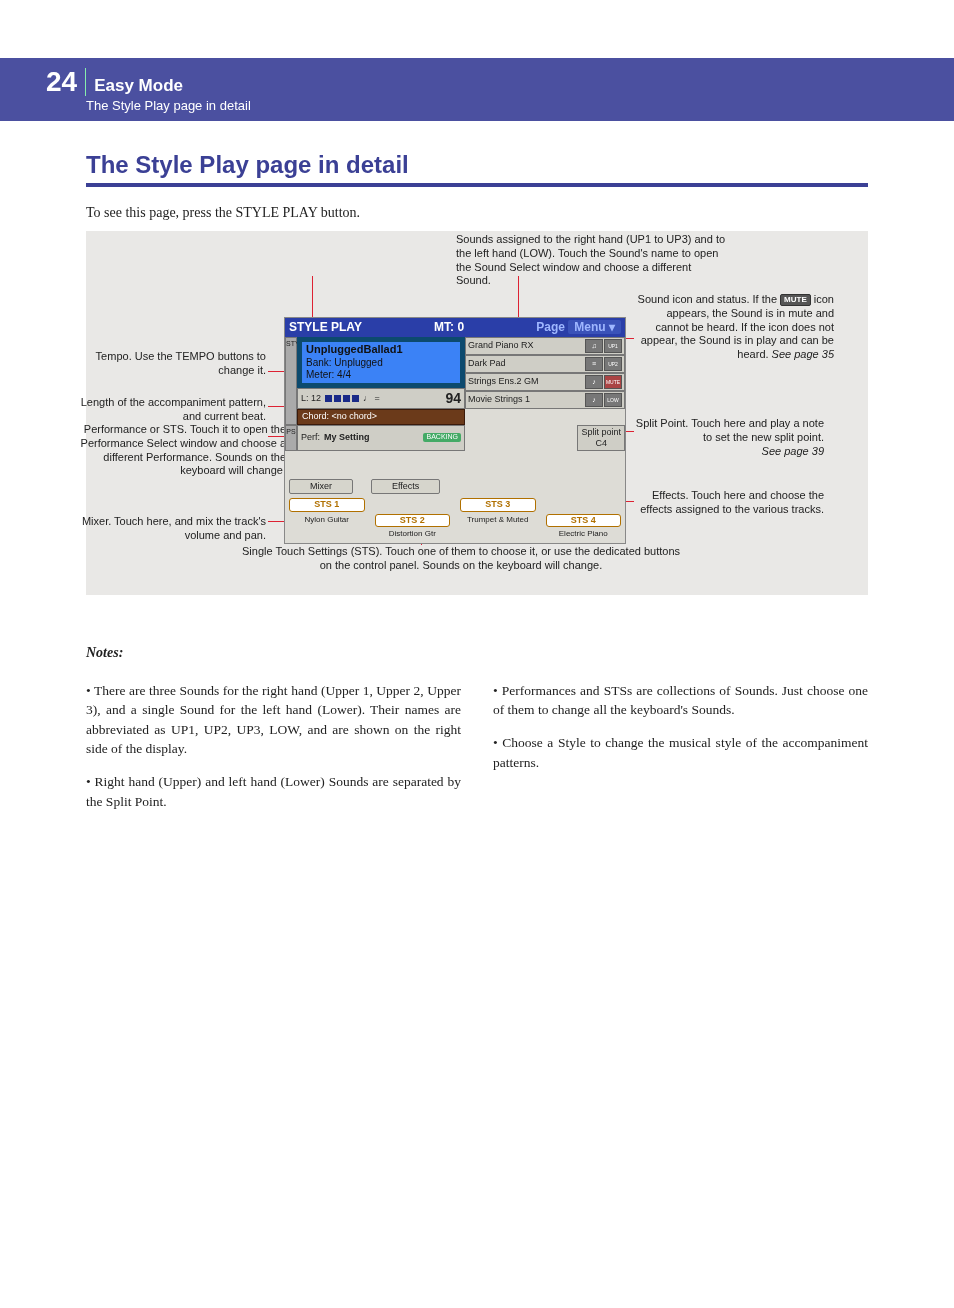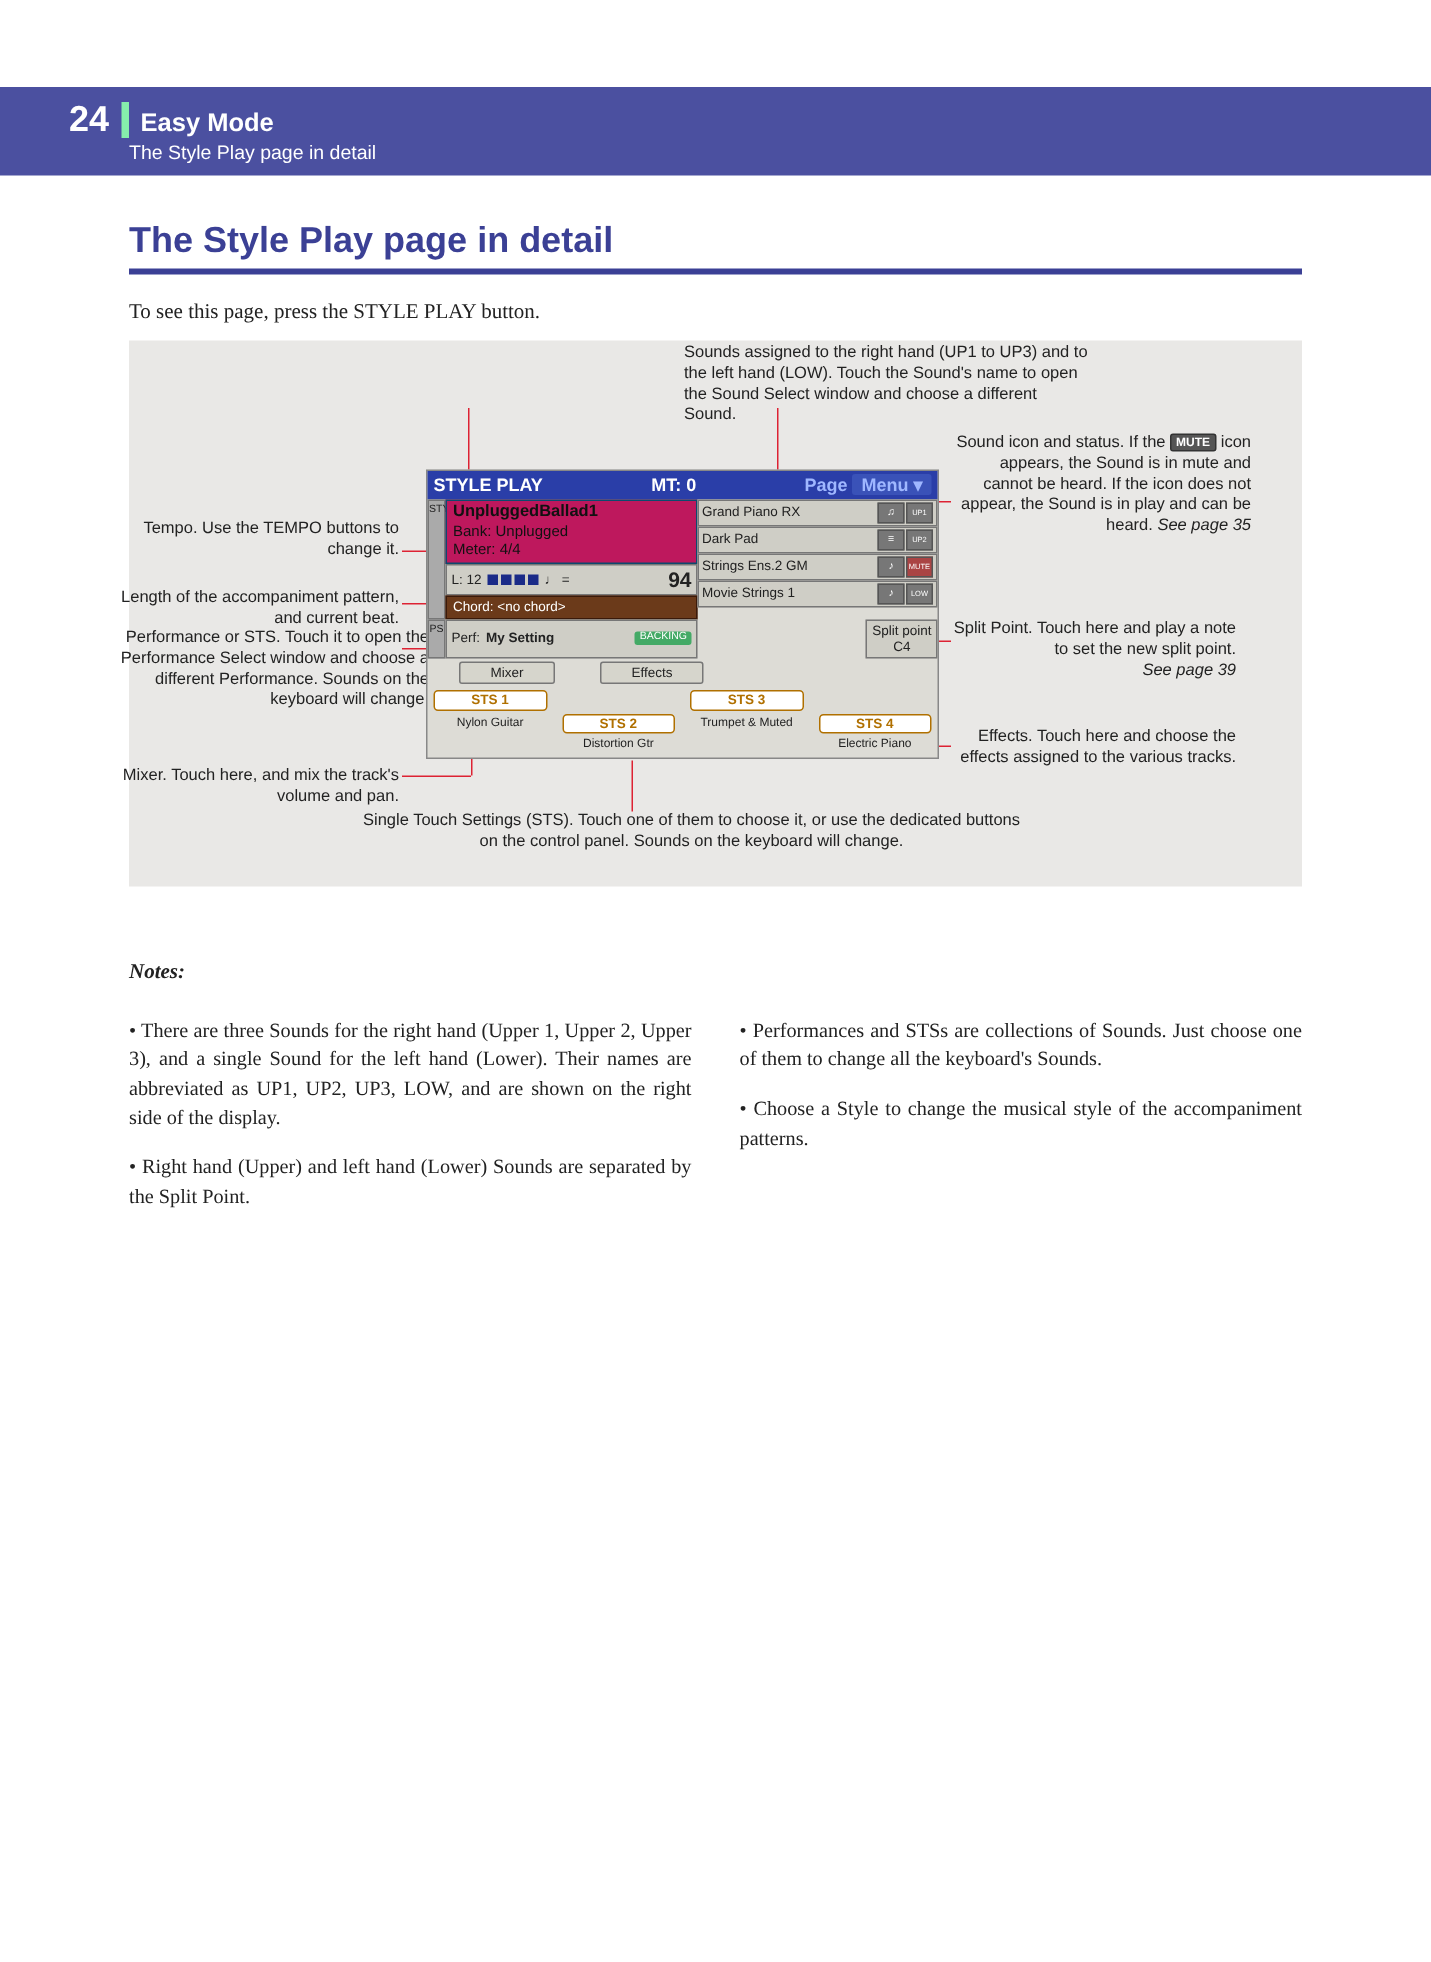--- a/index.html
+++ b/index.html
@@ -15,24 +15,24 @@
     color: #fff;
     padding: 10px 0 8px 46px;
     margin-top: 58px;
     font-family: "Segoe UI", "Myriad Pro", Arial, sans-serif;
   }
   .page-num-title {
     display: flex;
     align-items: baseline;
   }
   .page-num {
-    font-size: 24px;
+    font-size: 28px;
     font-weight: 700;
     padding-right: 8px;
-    border-right: 5px solid #86efac;
+    border-right: 1px solid #86efac;
     line-height: 1;
   }
   .chapter-title {
     font-size: 17px;
     font-weight: 700;
     padding-left: 8px;
     line-height: 1;
   }
   .subtitle {
     font-size: 13px;
@@ -111,22 +111,22 @@
     width: 10px;
     background:#aaa;
     border:1px solid #777;
     font-size:7px;
     text-align:center;
     line-height: 1;
     padding-top:2px;
   }
   .device .stylebox {
     flex:1;
-    background:#be185d;
-    border:1px solid #0c4a6e;
+    background:#3b82f6;
+    border:5px solid #0c4a6e;
     padding:1px 4px;
     color:#111;
   }
   .device .stylebox .big { font-weight:bold; font-size:11px; }
   .device .stylebox .thin { font-size:10px; }
   .device .soundbox, .device .perfbox, .device .btnbox, .device .splitbox {
     border:1px solid #777;
     background:#cfcec6;
     padding:1px 3px;
     font-size:9px;
@@ -165,21 +165,21 @@
     display:inline-block;
     border:1px solid #b07000;
     background:#fff;
     color:#b07000;
     font-weight:bold;
     font-size:9px;
     padding:0 6px;
     border-radius:3px;
   }
   .device .stsname { font-size:8px; }
-  .device .mixrow { display:flex; gap:30px; padding:2px 21px; }
+  .device .mixrow { display:flex; gap:18px; padding:2px 4px;margin-top:26px; }
   .device .mixbtn {
     border:1px solid #777;
     background:#d6d5cc;
     padding:1px 20px;
     font-size:9px;
     border-radius:2px;
   }
   .device .stsgrid {
     display:grid;
     grid-template-columns: 1fr 1fr 1fr 1fr;

